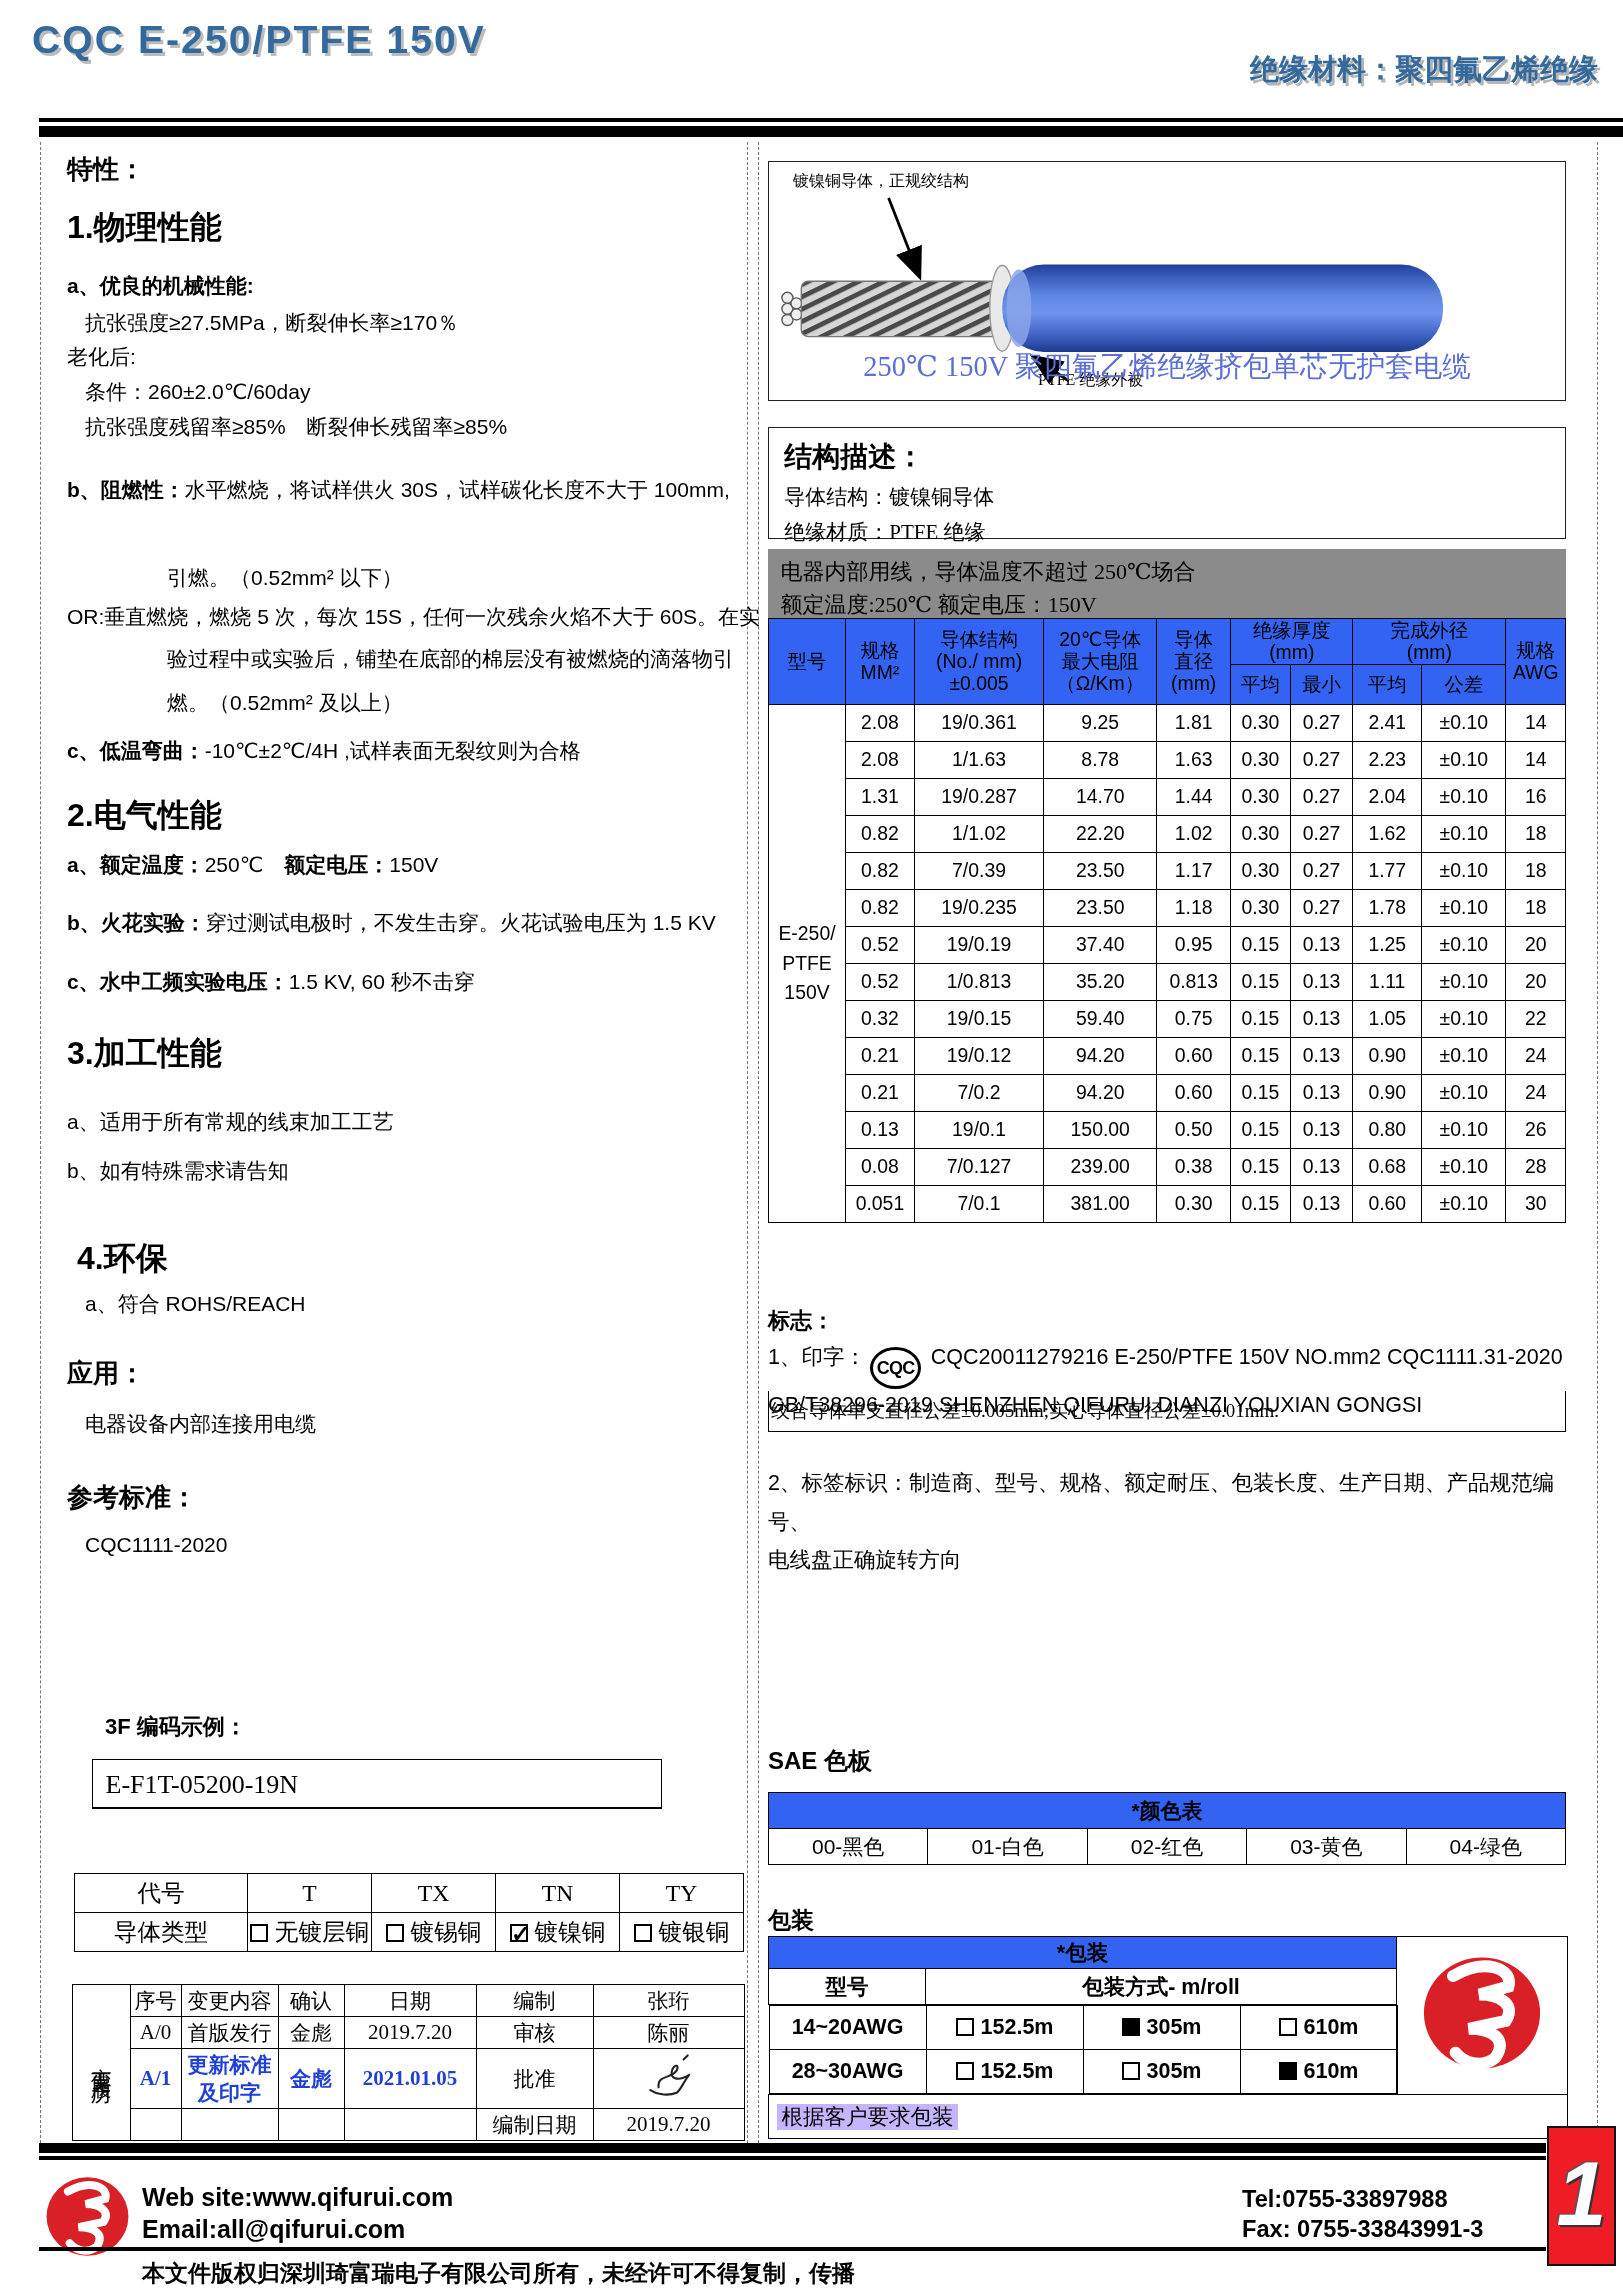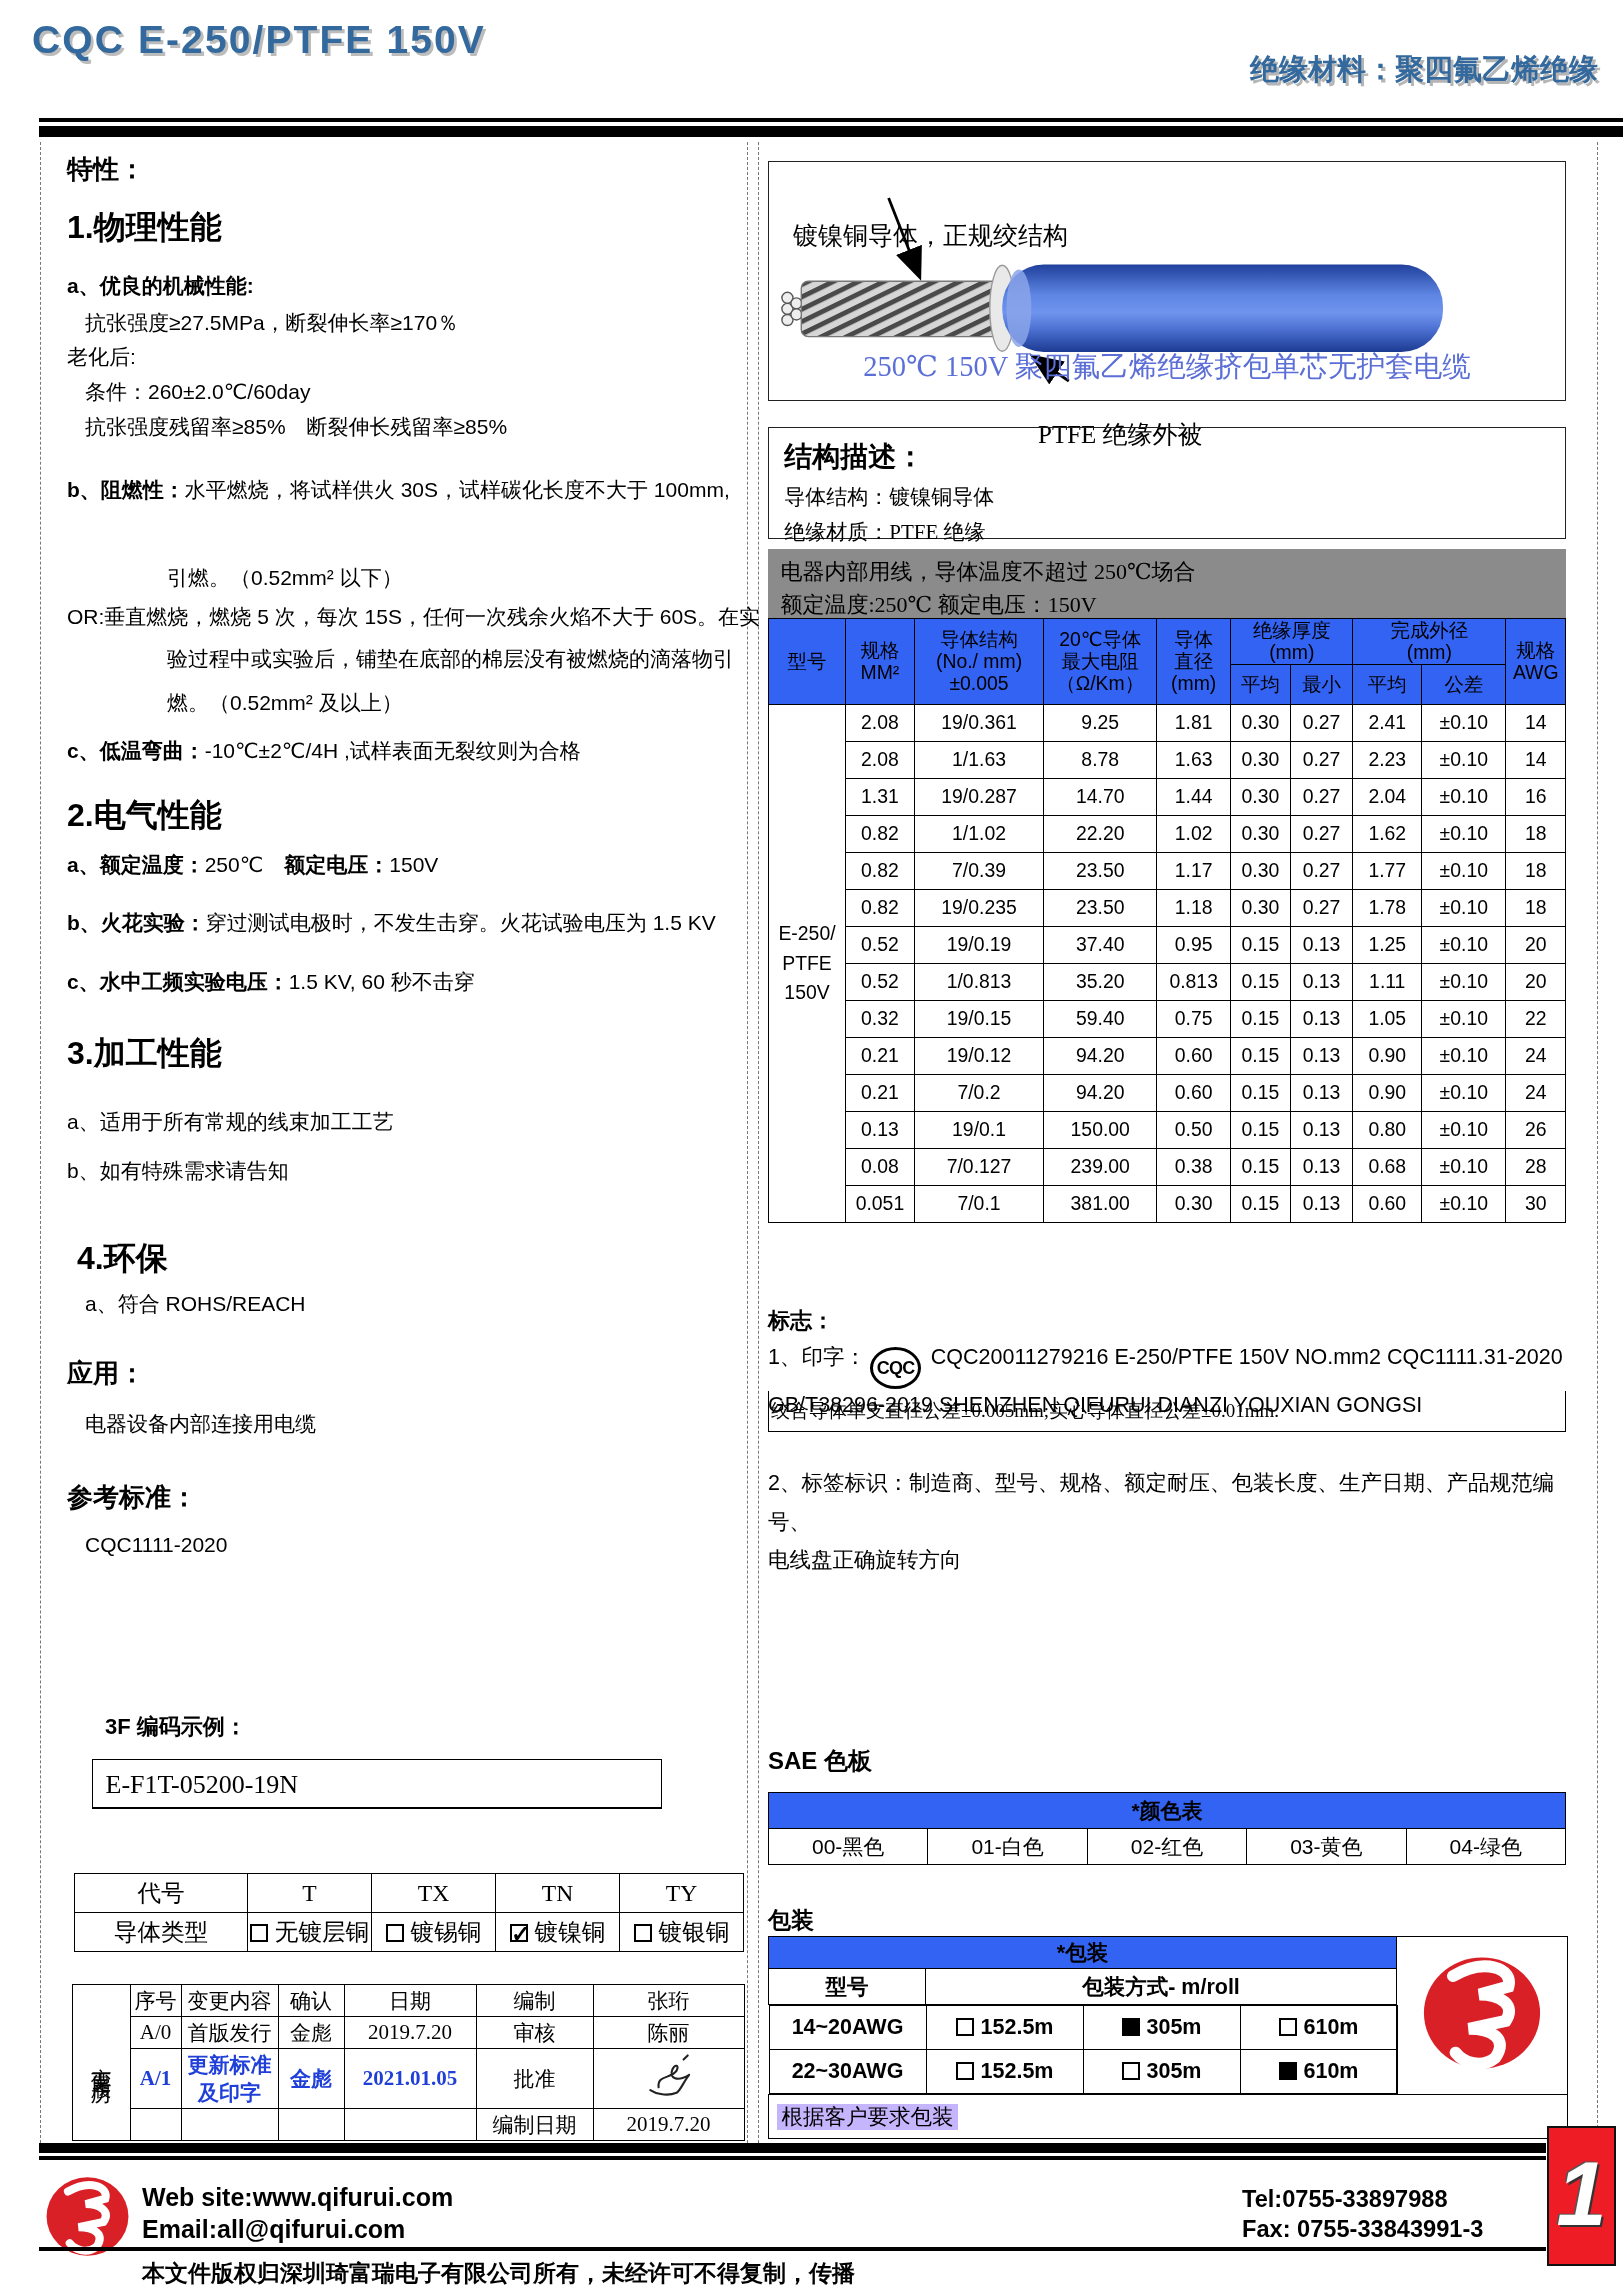--- a/index.html
+++ b/index.html
@@ -50,21 +50,21 @@
   .blue-cell{color:#1f3fd8;font-weight:bold;}
 
   
   .cb{display:inline-block;width:18px;height:18px;border:2.1px solid #000;background:#fff;
       vertical-align:-2.1px;margin-right:7px;position:relative;}
   .cb.filled{background:#000;}
   .cb.check::after{content:"✓";position:absolute;left:-0.7px;top:-6.2px;font-size:23.6px;font-weight:bold;color:#000;}
 
   
   .diag-box{position:absolute;left:9px;top:19.4px;width:798px;height:240px;border:1.4px solid #222;}
-  .diag-label{position:absolute;font-size:25px;font-family:"Liberation Serif","DejaVu Serif",serif;white-space:nowrap;margin-top:48px;}
+  .diag-label{position:absolute;font-size:16px;font-family:"Liberation Serif","DejaVu Serif",serif;white-space:nowrap;}
   .diag-caption{position:absolute;left:0;top:186px;width:100%;text-align:center;font-size:28.5px;
      color:var(--caption-blue);font-family:"Liberation Serif","DejaVu Serif",serif;white-space:nowrap;}
   .struct-box{position:absolute;left:9px;top:285px;width:798px;height:112px;border:1.4px solid #222;padding:9.7px 15.3px;}
   .struct-title{font-size:28px;font-weight:bold;}
   .struct-line{font-size:21px;font-family:"Liberation Serif","DejaVu Serif",serif;margin-top:7px;}
   .gray-box{position:absolute;left:9px;top:407px;width:798px;height:69px;background:var(--note-gray);
      padding:5.6px 12.5px;font-family:"Liberation Serif","DejaVu Serif",serif;font-size:22px;}
   .gray-box div{margin-top:2.8px;}
 
   .spec-table{position:absolute;left:9px;top:476px;width:798px;table-layout:fixed;}
@@ -550,21 +550,21 @@
                   <col style="width:157px">
                 </colgroup>
             <tbody>
                   <tr style="height: 44px;">
                     <td>14~20AWG</td>
                     <td class="opt"><span class="cb "></span><span>152.5m</span></td>
                     <td class="opt"><span class="cb filled"></span><span>305m</span></td>
                     <td class="opt"><span class="cb "></span><span>610m</span></td>
                   </tr>
                   <tr style="height: 44px;">
-                    <td>22~30AWG</td>
+                    <td>28~30AWG</td>
                     <td class="opt"><span class="cb "></span><span>152.5m</span></td>
                     <td class="opt"><span class="cb "></span><span>305m</span></td>
                     <td class="opt"><span class="cb filled"></span><span>610m</span></td>
                   </tr>
                 </tbody>
           </table>
         </td>
           </tr>
       </tbody>
       <tbody>

